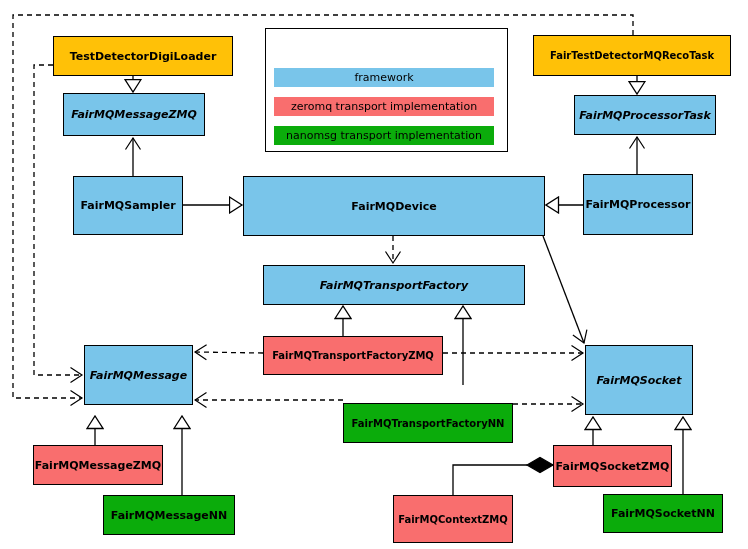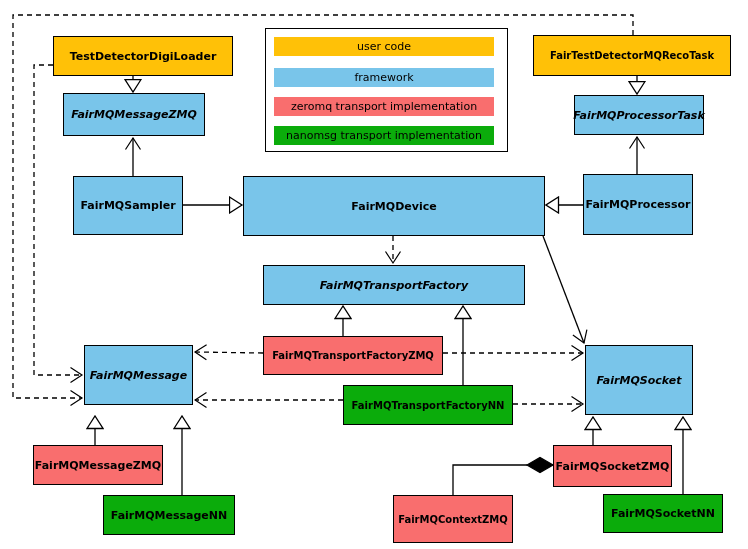--- a/index.html
+++ b/index.html
@@ -72,45 +72,44 @@
       <path d="M182,495 L182,416" marker-end="url(#mTri)"></path>
       <path d="M593,445 L593,417" marker-end="url(#mTri)"></path>
       <path d="M683,494 L683,417" marker-end="url(#mTri)"></path>
 
       <path d="M453,495 L453,465 L527,465"></path>
       <polygon points="527,465 540,457.5 553,465 540,472.5" fill="#000000" stroke="#000000"></polygon>
     </g>
   </svg>
 
   <div id="legend">
-    <div class="legend-bar c-user" style="top:8px;">user code</div>
     <div class="legend-bar c-framework" style="top:39px;">framework</div>
     <div class="legend-bar c-zeromq" style="top:68px;">zeromq transport implementation</div>
     <div class="legend-bar c-nanomsg" style="top:97px;">nanomsg transport implementation</div>
   </div>
 
   <div class="node c-user" style="left:53px;top:36px;width:180px;height:40px;">TestDetectorDigiLoader</div>
 
   <div class="node c-user small" style="left:533px;top:35px;width:198px;height:41px;">FairTestDetectorMQRecoTask</div>
 
   <div class="node c-framework abstract" style="left:63px;top:93px;width:142px;height:43px;">FairMQMessageZMQ</div>
 
-  <div class="node c-framework abstract" style="left:574px;top:95px;width:130px;height:40px;">FairMQProcessorTask</div>
+  <div class="node c-framework abstract" style="left:574px;top:95px;width:142px;height:40px;">FairMQProcessorTask</div>
 
   <div class="node c-framework" style="left:73px;top:176px;width:110px;height:59px;">FairMQSampler</div>
 
   <div class="node c-framework" style="left:243px;top:176px;width:302px;height:60px;">FairMQDevice</div>
 
   <div class="node c-framework" style="left:583px;top:174px;width:110px;height:61px;">FairMQProcessor</div>
 
   <div class="node c-framework abstract" style="left:263px;top:265px;width:262px;height:40px;">FairMQTransportFactory</div>
 
   <div class="node c-zeromq small" style="left:263px;top:336px;width:180px;height:39px;">FairMQTransportFactoryZMQ</div>
 
-  <div class="node c-nanomsg small" style="left:343px;top:385px;width:170px;height:40px;text-align:right;">FairMQTransportFactoryNN</div>
+  <div class="node c-nanomsg small" style="left:343px;top:403px;width:170px;height:40px;text-align:right;">FairMQTransportFactoryNN</div>
 
   <div class="node c-framework abstract" style="left:84px;top:345px;width:109px;height:60px;">FairMQMessage</div>
 
   <div class="node c-framework abstract" style="left:585px;top:345px;width:108px;height:70px;">FairMQSocket</div>
 
   <div class="node c-zeromq" style="left:33px;top:445px;width:130px;height:40px;">FairMQMessageZMQ</div>
 
   <div class="node c-nanomsg" style="left:103px;top:495px;width:132px;height:40px;">FairMQMessageNN</div>
 
   <div class="node c-nanomsg" style="left:603px;top:494px;width:120px;height:39px;">FairMQSocketNN</div>

